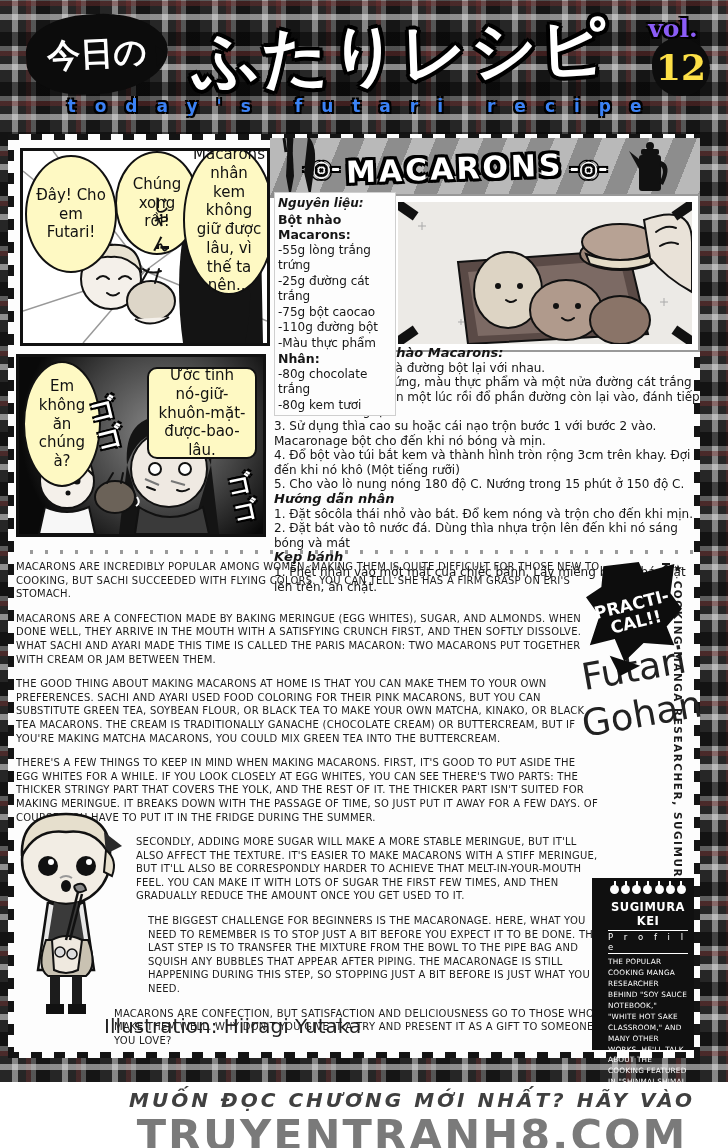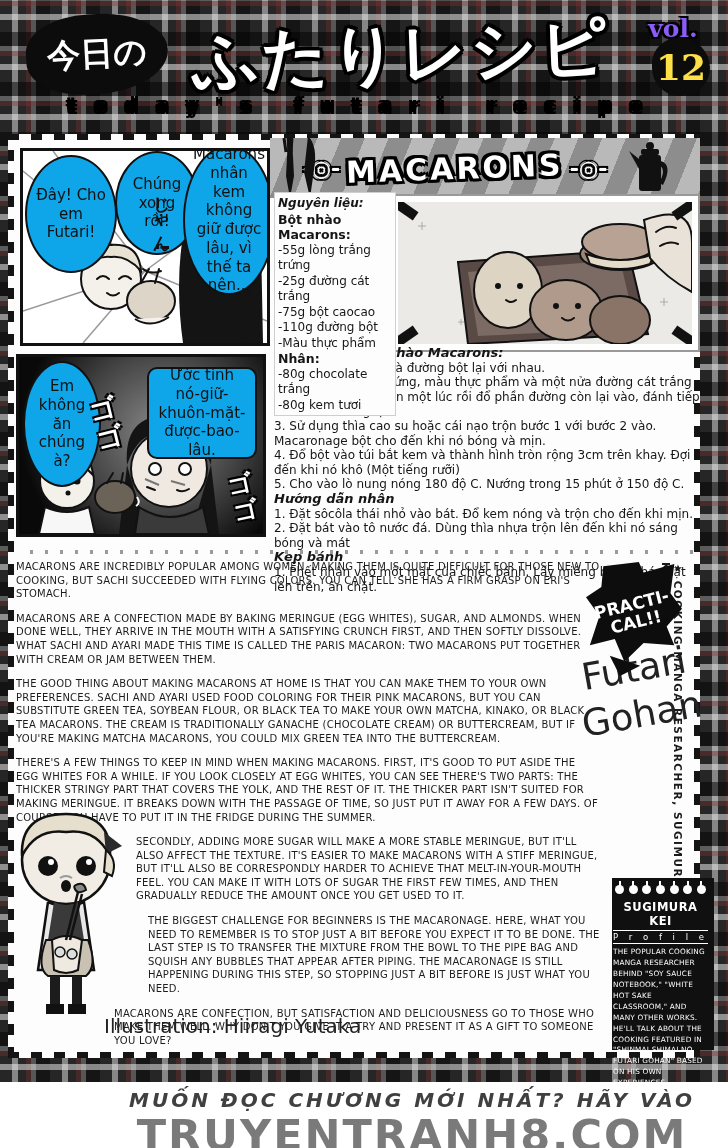--- a/index.html
+++ b/index.html
@@ -44,21 +44,21 @@
     text-shadow:-2px -2px 0 #000,2px -2px 0 #000,-2px 2px 0 #000,2px 2px 0 #000;
   }
   .vol-badge {
     position:absolute; left:652px; top:38px; width:58px; height:58px;
     background:#0c0c0c; border-radius:46% 54% 50% 50%;
     display:flex; align-items:center; justify-content:center;
     color:#fde047; font-size:36px; font-weight:bold; font-family:"DejaVu Serif", serif;
   }
   .subtitle {
     position:absolute; left:0; top:96px; width:728px; text-align:center;
-    font-size:17px; font-weight:bold; color:#000000; letter-spacing:19px;
+    font-size:17px; font-weight:bold; color:#3b82f6; letter-spacing:19px;
     text-shadow:-2px -2px 0 #000,2px -2px 0 #000,-2px 2px 0 #000,2px 2px 0 #000;
     white-space:nowrap;
   }
 
   
   .page { position:absolute; left:8px; top:134px; width:692px; height:924px; background:#fdfdfd; }
   .perf { position:absolute; background-repeat:repeat; }
   .perf.top { left:0; top:0; width:100%; height:6px;
     background-image:repeating-linear-gradient(90deg,#141414 0 11px, transparent 11px 23px); }
   .perf.bottom { left:0; bottom:0; width:100%; height:6px;
@@ -67,21 +67,21 @@
     background-image:repeating-linear-gradient(0deg,#141414 0 11px, transparent 11px 23px); }
   .perf.right { right:0; top:0; width:6px; height:100%;
     background-image:repeating-linear-gradient(0deg,#141414 0 11px, transparent 11px 23px); }
 
   
   .panel { position:absolute; border:3px solid #111; background:#fff; overflow:hidden; }
   .panel1 { left:12px; top:14px; width:250px; height:198px; }
   .panel2 { left:8px; top:220px; width:250px; height:183px;
     background:radial-gradient(circle at 58% 42%, #888 0%, #444 45%, #090909 80%); }
   .bubble {
-    position:absolute; background:#0ea5e9; border:2px solid #111; border-radius:50%;
+    position:absolute; background:#fef9c3; border:2px solid #111; border-radius:50%;
     display:flex; align-items:center; justify-content:center; text-align:center;
     font-size:15px; line-height:1.25; color:#111; padding:8px; z-index:3;
   }
   .bubble.rect { border-radius:10px; }
   .sfx { position:absolute; z-index:4; font-weight:bold; color:#fff;
     text-shadow:-2px -2px 0 #000,2px -2px 0 #000,-2px 2px 0 #000,2px 2px 0 #000; }
 
   
   .recipe-band {
     position:absolute; left:262px; top:4px; width:430px; height:60px;
@@ -158,22 +158,22 @@
     position:absolute; left:652px; top:428px; height:350px;
     writing-mode:vertical-rl; text-orientation:mixed;
     font-size:10.5px; font-weight:bold; letter-spacing:1.5px; color:#1a1a1a;
   }
 
   .chibi { position:absolute; left:0px; top:656px; width:118px; height:228px; }
   .credit { position:absolute; left:96px; top:880px; font-size:20px; color:#222; }
 
   
   .profile {
-    position:absolute; left:604px; top:744px; width:102px; height:172px;
-    background:#101010; color:#fff; padding:4px 6px 4px 1px;
+    position:absolute; left:584px; top:744px; width:102px; height:172px;
+    background:#101010; color:#fff; padding:4px 6px 4px 16px;
   }
   .holes { display:flex; justify-content:space-between; padding:0 2px; height:16px; }
   .holes span { width:9px; height:9px; border-radius:50%; background:#fdfdfd; position:relative; top:3px; }
   .holes span:before { content:""; position:absolute; left:3.5px; top:-4px; width:2px; height:5px; background:#fdfdfd; }
   .prof-name { text-align:center; font-size:11.5px; font-weight:bold; letter-spacing:.5px; margin-top:2px; }
   .prof-label { text-align:left; font-size:8.5px; letter-spacing:4px; margin:2px 0 3px 0;
     border-top:1px solid #fff; border-bottom:1px solid #fff; padding:1px 0; }
   .prof-body { font-size:7.3px; line-height:1.5; letter-spacing:.2px; }
 
   

